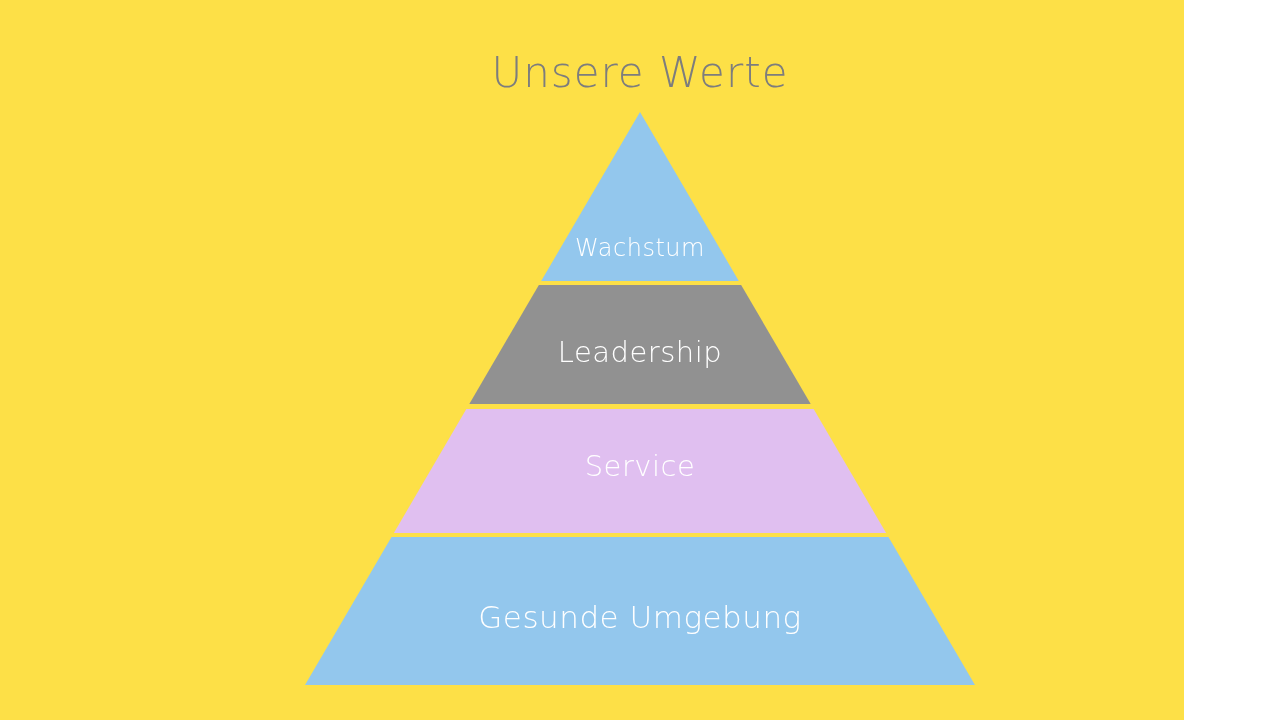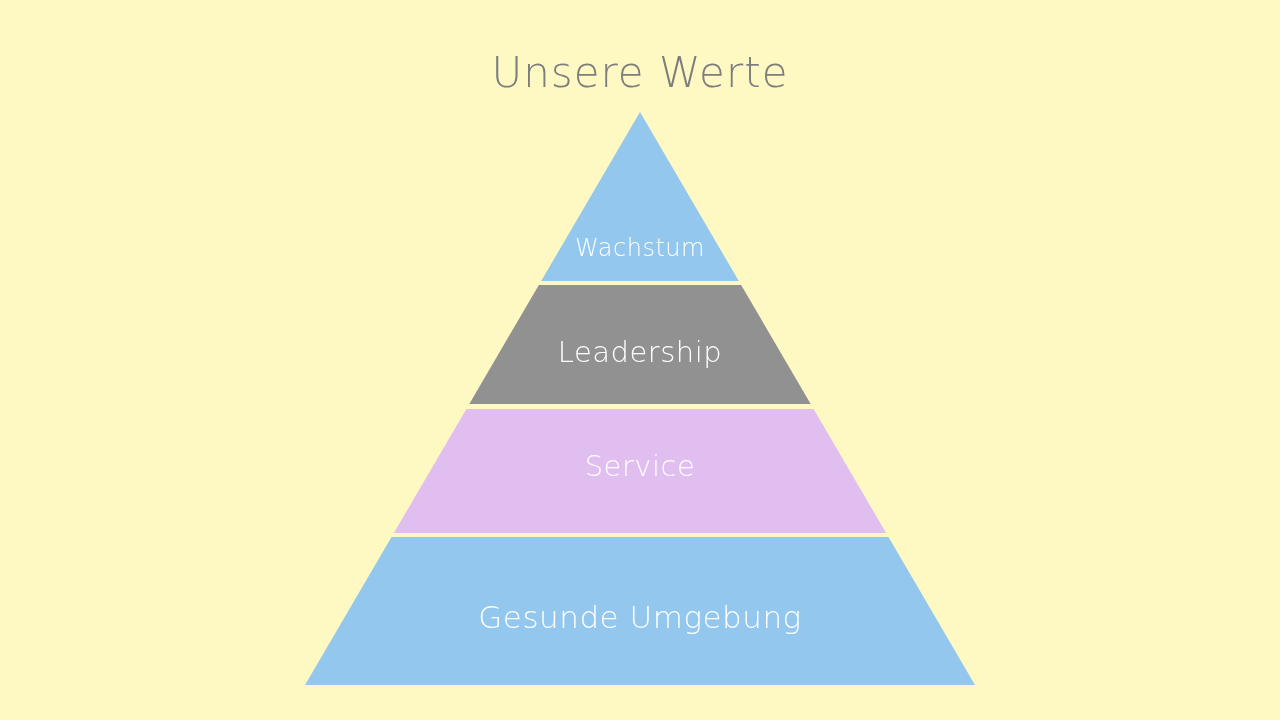--- a/index.html
+++ b/index.html
@@ -6,23 +6,23 @@
     margin: 0;
     padding: 0;
     width: 1280px;
     height: 720px;
     background: #ffffff;
     overflow: hidden;
     font-family: "DejaVu Sans", "Liberation Sans", sans-serif;
   }
   .slide {
     position: relative;
-    width: 1280px;
+    width: 1184px;
     height: 720px;
-    background: #fef9c3;
+    background: #fde047;
   }
   .slide-title {
     position: absolute;
     top: 50px;
     left: 0;
     width: 1280px;
     text-align: center;
     font-size: 42px;
     font-weight: 300;
     letter-spacing: 1px;

